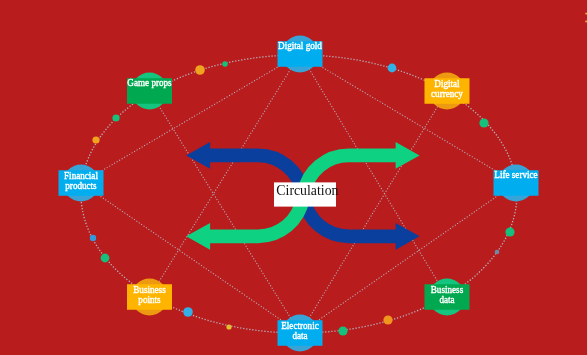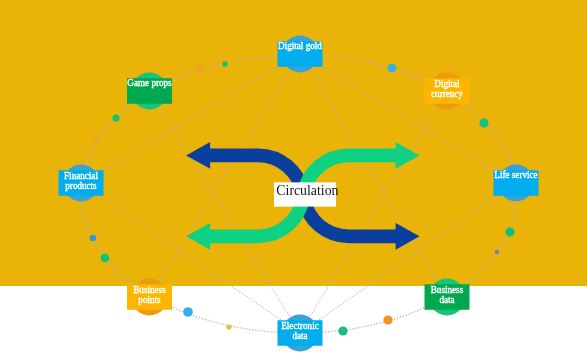--- a/index.html
+++ b/index.html
@@ -1,18 +1,18 @@
 <!DOCTYPE html>
 <html><head>
 <meta charset="utf-8">
 <style>
   html,body{margin:0;padding:0;background:#ffffff;}
   body{width:587px;height:355px;overflow:hidden;
        font-family:"Liberation Serif","DejaVu Serif",serif;}
-  #stage{position:relative;width:587px;height:286px;background:#eab308;}
+  #stage{position:relative;width:587px;height:355px;background:#b91c1c;}
   svg{display:block;}
   .node-label{font-family:"Liberation Serif","DejaVu Serif",serif;fill:#ffffff;}
   .center-label{font-family:"Liberation Serif","DejaVu Serif",serif;}
 </style>
 </head>
 <body>
 
 <div id="stage">
   <svg id="svg" width="587" height="355" viewBox="0 0 587 355">
     <g id="layer-orbit">

